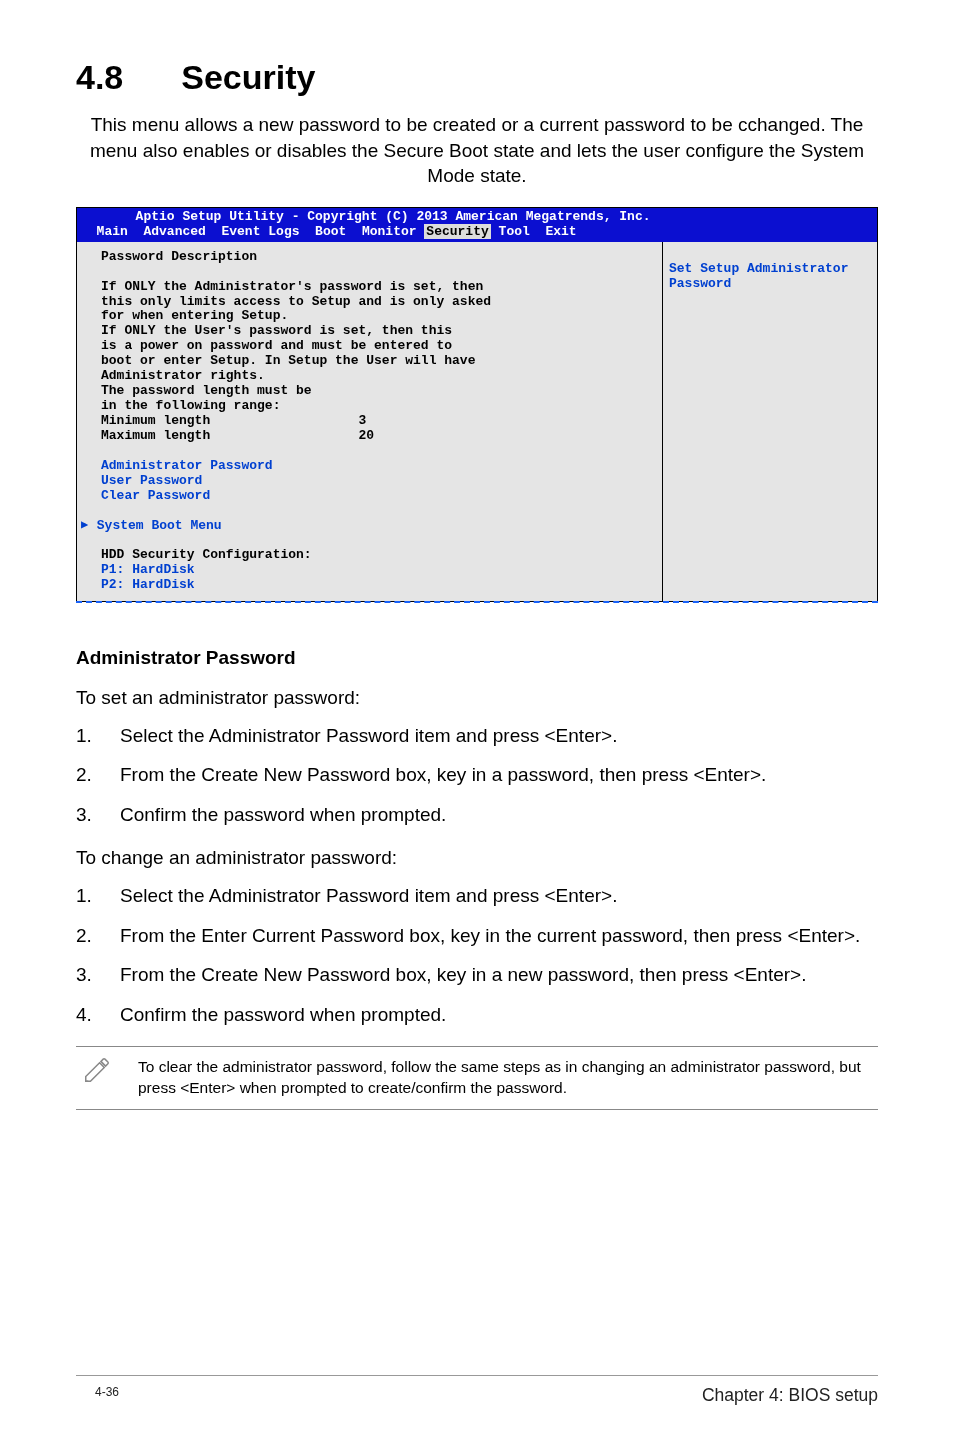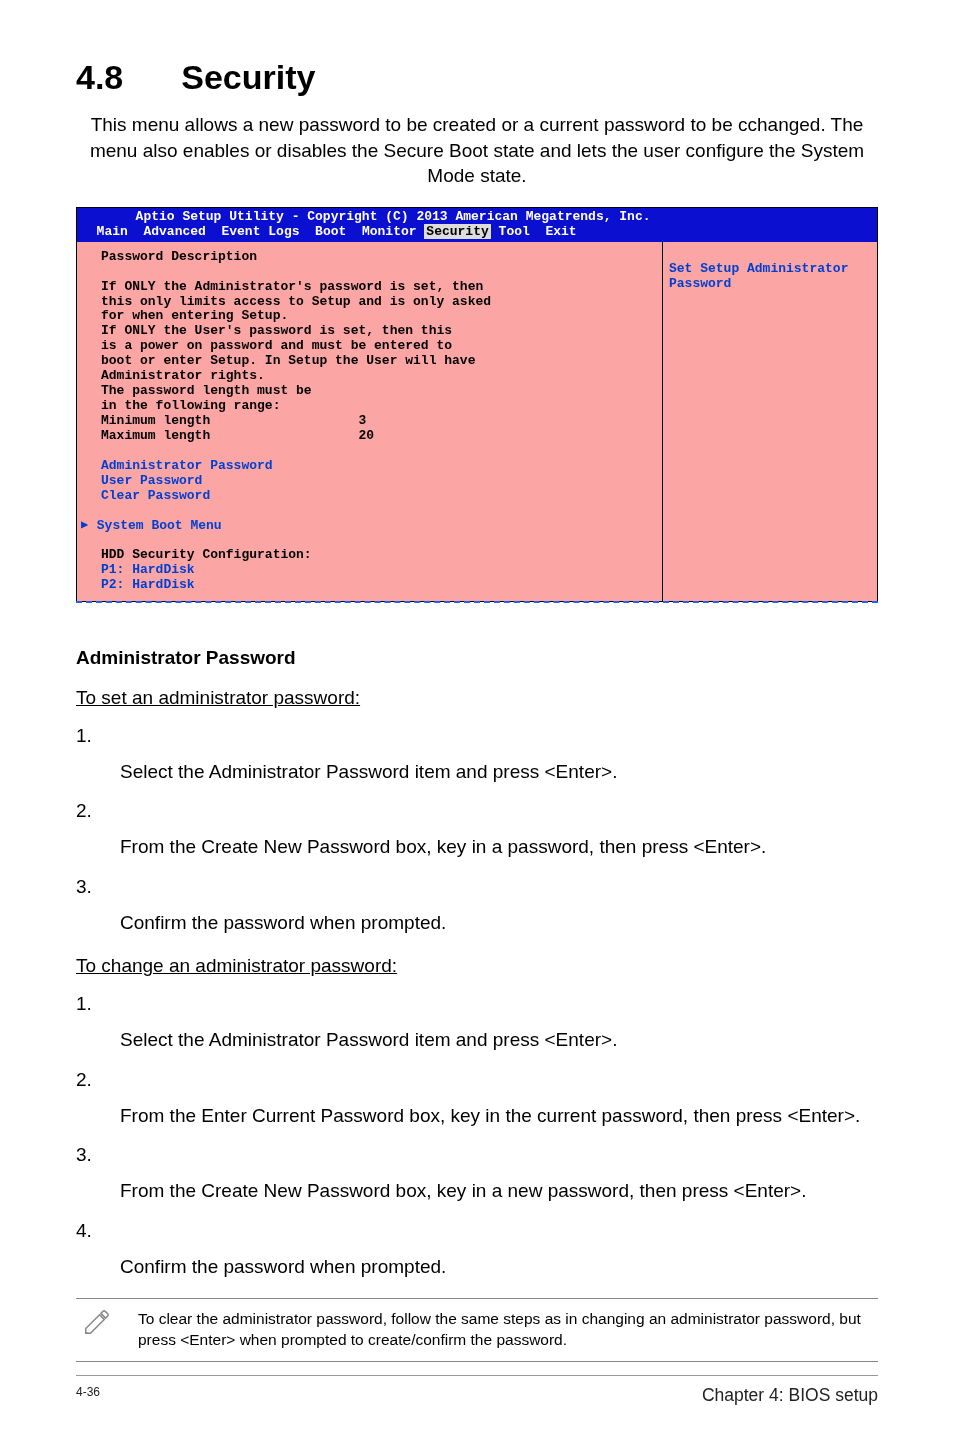--- a/index.html
+++ b/index.html
@@ -22,21 +22,21 @@
     h2.section-head .sec-num { display: inline-block; }
     h2.section-head .sec-title { margin-left: 58px; }
     p.intro { font-size: 19px; margin-bottom: 18px; text-align: center; }
     
     .bios-box {
       width: 100%;
       border: 1px solid #000;
       font-family: "Courier New", Courier, monospace;
       font-size: 13px;
       line-height: 1.15;
-      background: #fca5a5;
+      background: #e5e5e5;
       margin-top: 4px;
     }
     .bios-header {
       background: #0b0fd0;
       color: #fff;
       padding: 2px 4px;
       white-space: pre;
       font-weight: bold;
     }
     .bios-header .sec-highlight {
@@ -77,28 +77,28 @@
       height: 0;
       border-top: 2px dashed #1a62f8;
       margin-top: -1px;
     }
     h3.sub-head {
       font-size: 19px;
       font-weight: bold;
       margin-top: 42px;
       margin-bottom: 14px;
     }
-    p.body-para { margin-bottom: 12px; text-decoration: underline; }
+    p.body-para { margin-bottom: 12px; }
     ol.steps { list-style: none; margin-bottom: 18px; }
     ol.steps li {
       display: flex;
       margin-bottom: 14px;
     }
     ol.steps li .num { width: 44px; flex-shrink: 0; }
-    ol.steps li .txt { flex: 1; margin-top: 36px; }
+    ol.steps li .txt { flex: 1; }
     .note-box {
       display: flex;
       align-items: flex-start;
       border-top: 1px solid #888;
       border-bottom: 1px solid #888;
       padding: 10px 0;
       margin-top: 8px;
       column-gap: 20px;
     }
     .note-icon {
@@ -113,21 +113,21 @@
       bottom: 30px;
       left: 76px;
       right: 76px;
       border-top: 1px solid #999;
       padding-top: 8px;
       display: flex;
       justify-content: space-between;
       font-size: 15px;
       color: #222;
     }
-    .footer .pgnum { font-size: 12px; }
+    .footer .pgnum { font-size: 12px; margin-left: 19px; }
     .footer .chap { font-size: 17.5px; }
   </style>
 </head>
 <body>
 
 <h2 class="section-head">
   <span class="sec-num">4.8</span><span class="sec-title">Security</span>
 </h2>
 
 <p class="intro">This menu allows a new password to be created or a current password to be cchanged. The menu also enables or disables the Secure Boot state and lets the user configure the System Mode state.</p>

